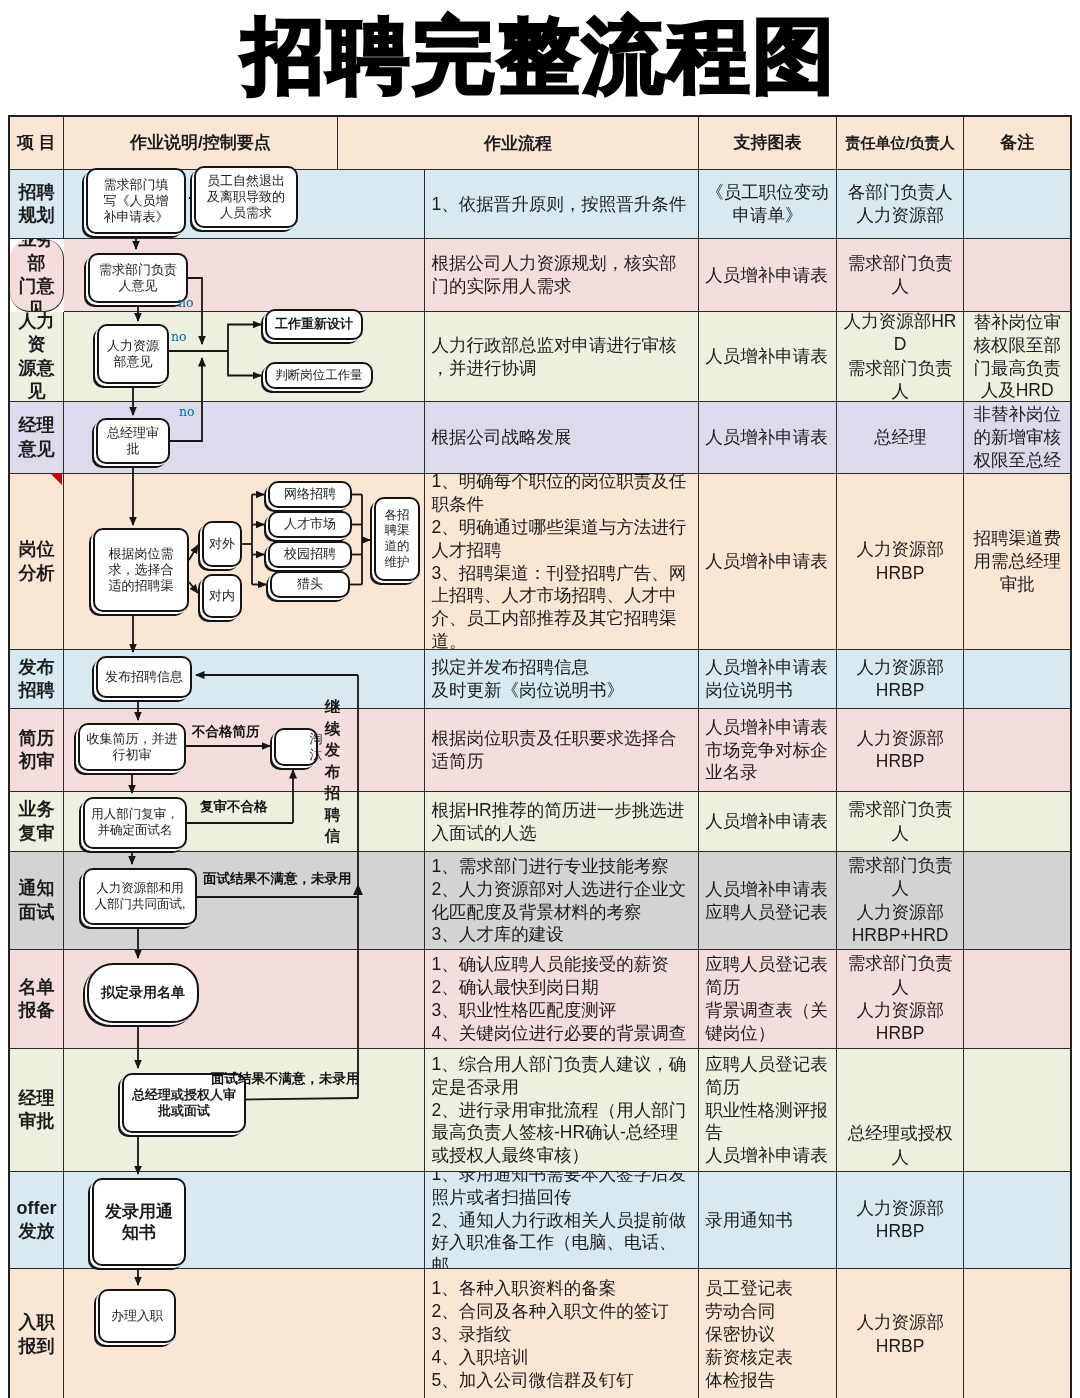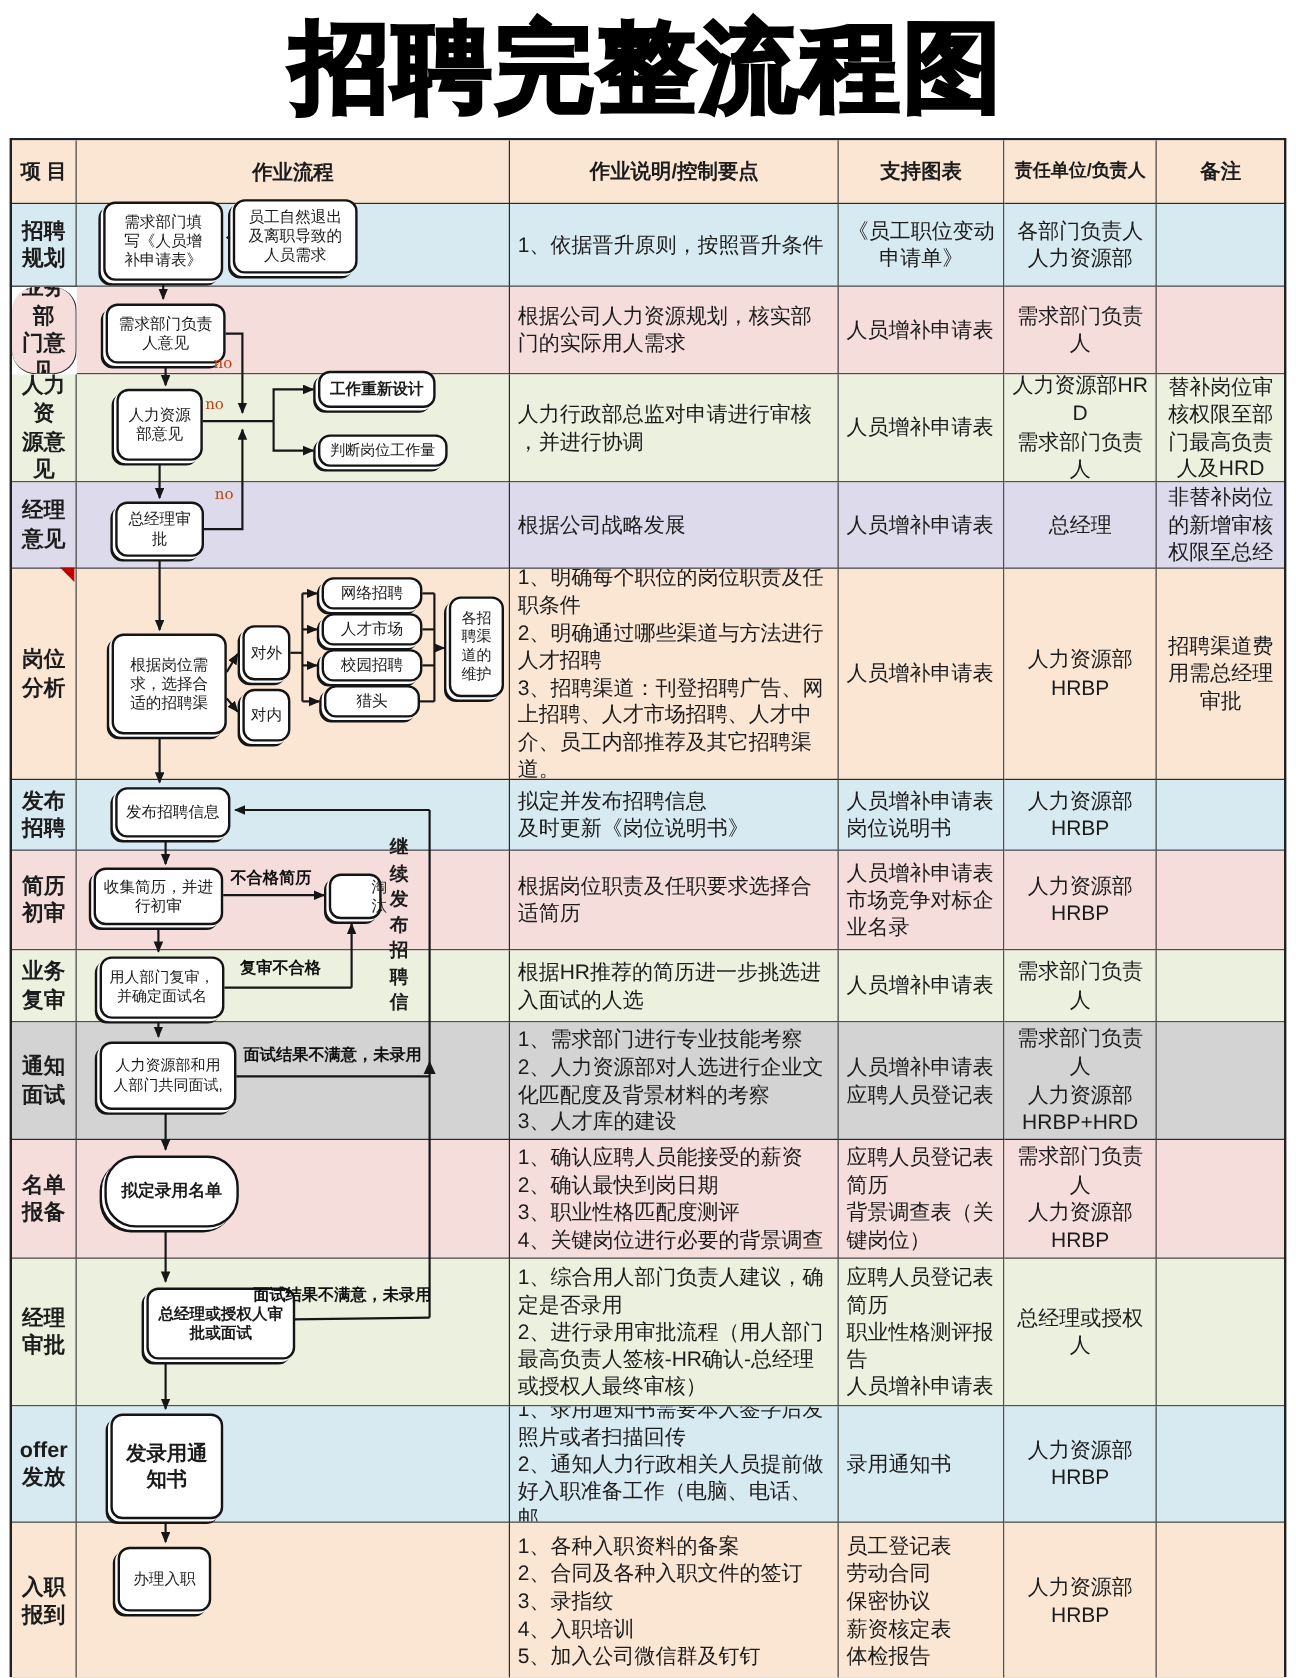--- a/index.html
+++ b/index.html
@@ -33,41 +33,41 @@
   
   .flow{position:absolute;left:0;top:0;width:1080px;height:1398px;pointer-events:none;}
   svg.arrows{position:absolute;left:0;top:0;}
   .node{position:absolute;background:#fff;border:2px solid #141414;border-radius:10px;
         display:flex;align-items:center;justify-content:center;text-align:center;
         white-space:pre-line;font-size:13px;line-height:1.25;box-sizing:border-box;
         box-shadow:-2px 2px 0 0 #fff,-4px 4px 0 0 #141414;}
   .node.bold{font-weight:700;}
   .flbl{position:absolute;white-space:pre-line;}
   .blabel{font-weight:700;font-size:13.5px;color:#111;white-space:nowrap;}
-  .nolabel{font-family:"DejaVu Serif",serif;font-size:12.5px;color:#c2410c;text-align:right;}
+  .nolabel{font-family:"DejaVu Serif",serif;font-size:12.5px;color:#0369a1;text-align:right;}
   .vlabel{font-weight:700;font-size:15.5px;line-height:21.5px;text-align:center;width:17px;}
   .red-tri{position:absolute;width:0;height:0;border-top:12px solid #c00000;border-left:12px solid transparent;}
 </style>
 </head>
 <body>
 
 <div class="page">
 
   <div class="big-title">招聘完整流程图</div>
 
   <div class="tbl">
     <div class="trow hrow" style="height:53px">
       <div class="cell c0">
           <div class="cin">项 目</div>
         </div>
+      <div class="cell c2">
+          <div class="cin">作业说明/控制要点</div>
+        </div>
       <div class="cell c1" style="justify-content:center">
           <div class="cin" style="text-align:center;font-weight:700;font-size:17px">作业流程</div>
-        </div>
-      <div class="cell c2">
-          <div class="cin">作业说明/控制要点</div>
         </div>
       <div class="cell c3">
           <div class="cin">支持图表</div>
         </div>
       <div class="cell c4">
           <div class="cin" style="font-size:15px">责任单位/负责人</div>
         </div>
       <div class="cell c5">
           <div class="cin">备注</div>
         </div>
@@ -294,21 +294,21 @@
       <div class="cell c2" style="background: rgb(235, 241, 222);">
             <div class="cin desc">1、综合用人部门负责人建议，确定是否录用
 2、进行录用审批流程（用人部门最高负责人签核-HR确认-总经理或授权人最终审核）</div>
           </div>
       <div class="cell c3" style="background: rgb(235, 241, 222);">
             <div class="cin charts">应聘人员登记表
 简历
 职业性格测评报告
 人员增补申请表</div>
           </div>
-      <div class="cell c4" style="background: rgb(235, 241, 222);">
+      <div class="cell c4" style="background: rgb(235, 241, 222); align-items: flex-end;">
             <div class="cin owner">总经理或授权人</div>
           </div>
       <div class="cell c5" style="background: rgb(235, 241, 222);">
             <div class="cin note"></div>
           </div>
     </div>
         <div class="trow" style="height: 97px;">
       <div class="cell c0" style="background: rgb(215, 233, 241);">
             <div class="cin item">offer
 发放</div>

